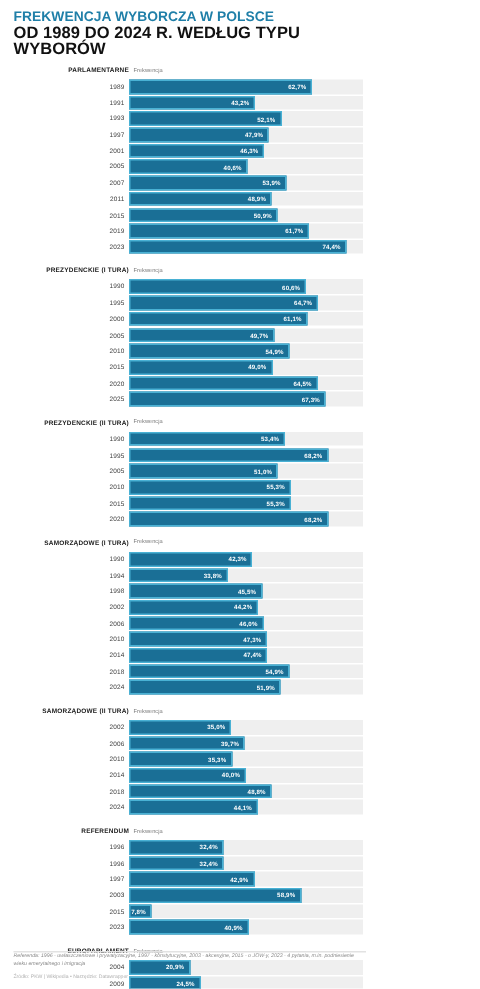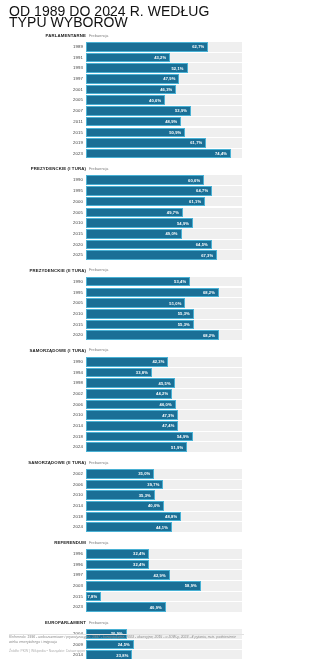--- a/index.html
+++ b/index.html
@@ -24,22 +24,22 @@
   }
   .title-1 {
     font-size: 9.2px;
     font-weight: bold;
     color: #1f7fa8;
     letter-spacing: 0.05px;
     line-height: 11px;
     margin: 0 0 0 1px;
   }
   .title-2 {
-    font-size: 14px;
-    font-weight: normal;
+    font-size: 11px;
+    font-weight: bold;
     color: #111111;
     letter-spacing: 0.05px;
     line-height: 11px;
     margin: 0 0 4px 1px;
   }
   .section {
     margin-bottom: 7px;
   }
   .section-head {
     position: relative;
@@ -134,20 +134,21 @@
     right: 6px;
     bottom: 24px;
     border-top: 0.5px solid #e2e2e2;
   }
 </style>
 </head>
 <body>
 
 <div class="page">
 
+  <div class="title-1">FREKWENCJA WYBORCZA W POLSCE</div>
   <div class="title-2">OD 1989 DO 2024 R. WEDŁUG TYPU WYBORÓW</div>
 
   <div id="sections">
       <div class="section">
         <div class="section-head">
           <div class="section-title">PARLAMENTARNE</div>
           <div class="section-legend">Frekwencja</div>
         </div>
         <div class="rows">
           <div class="row">

